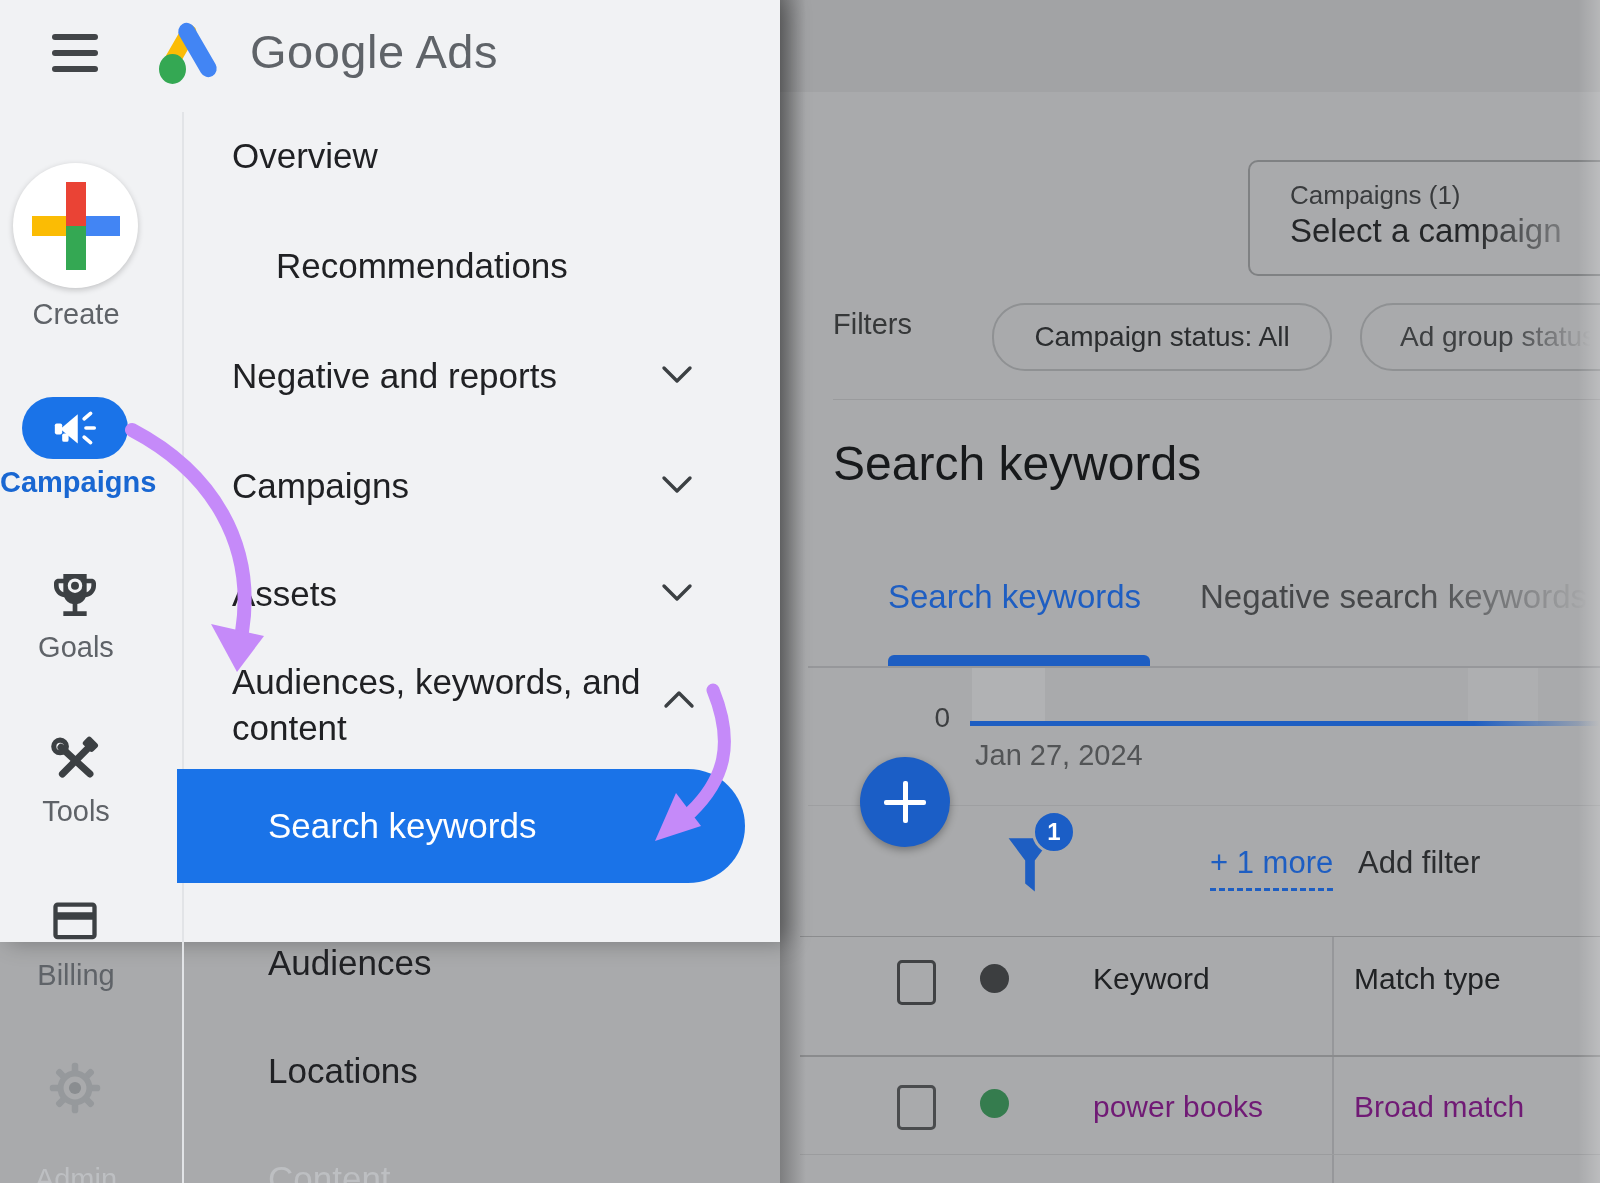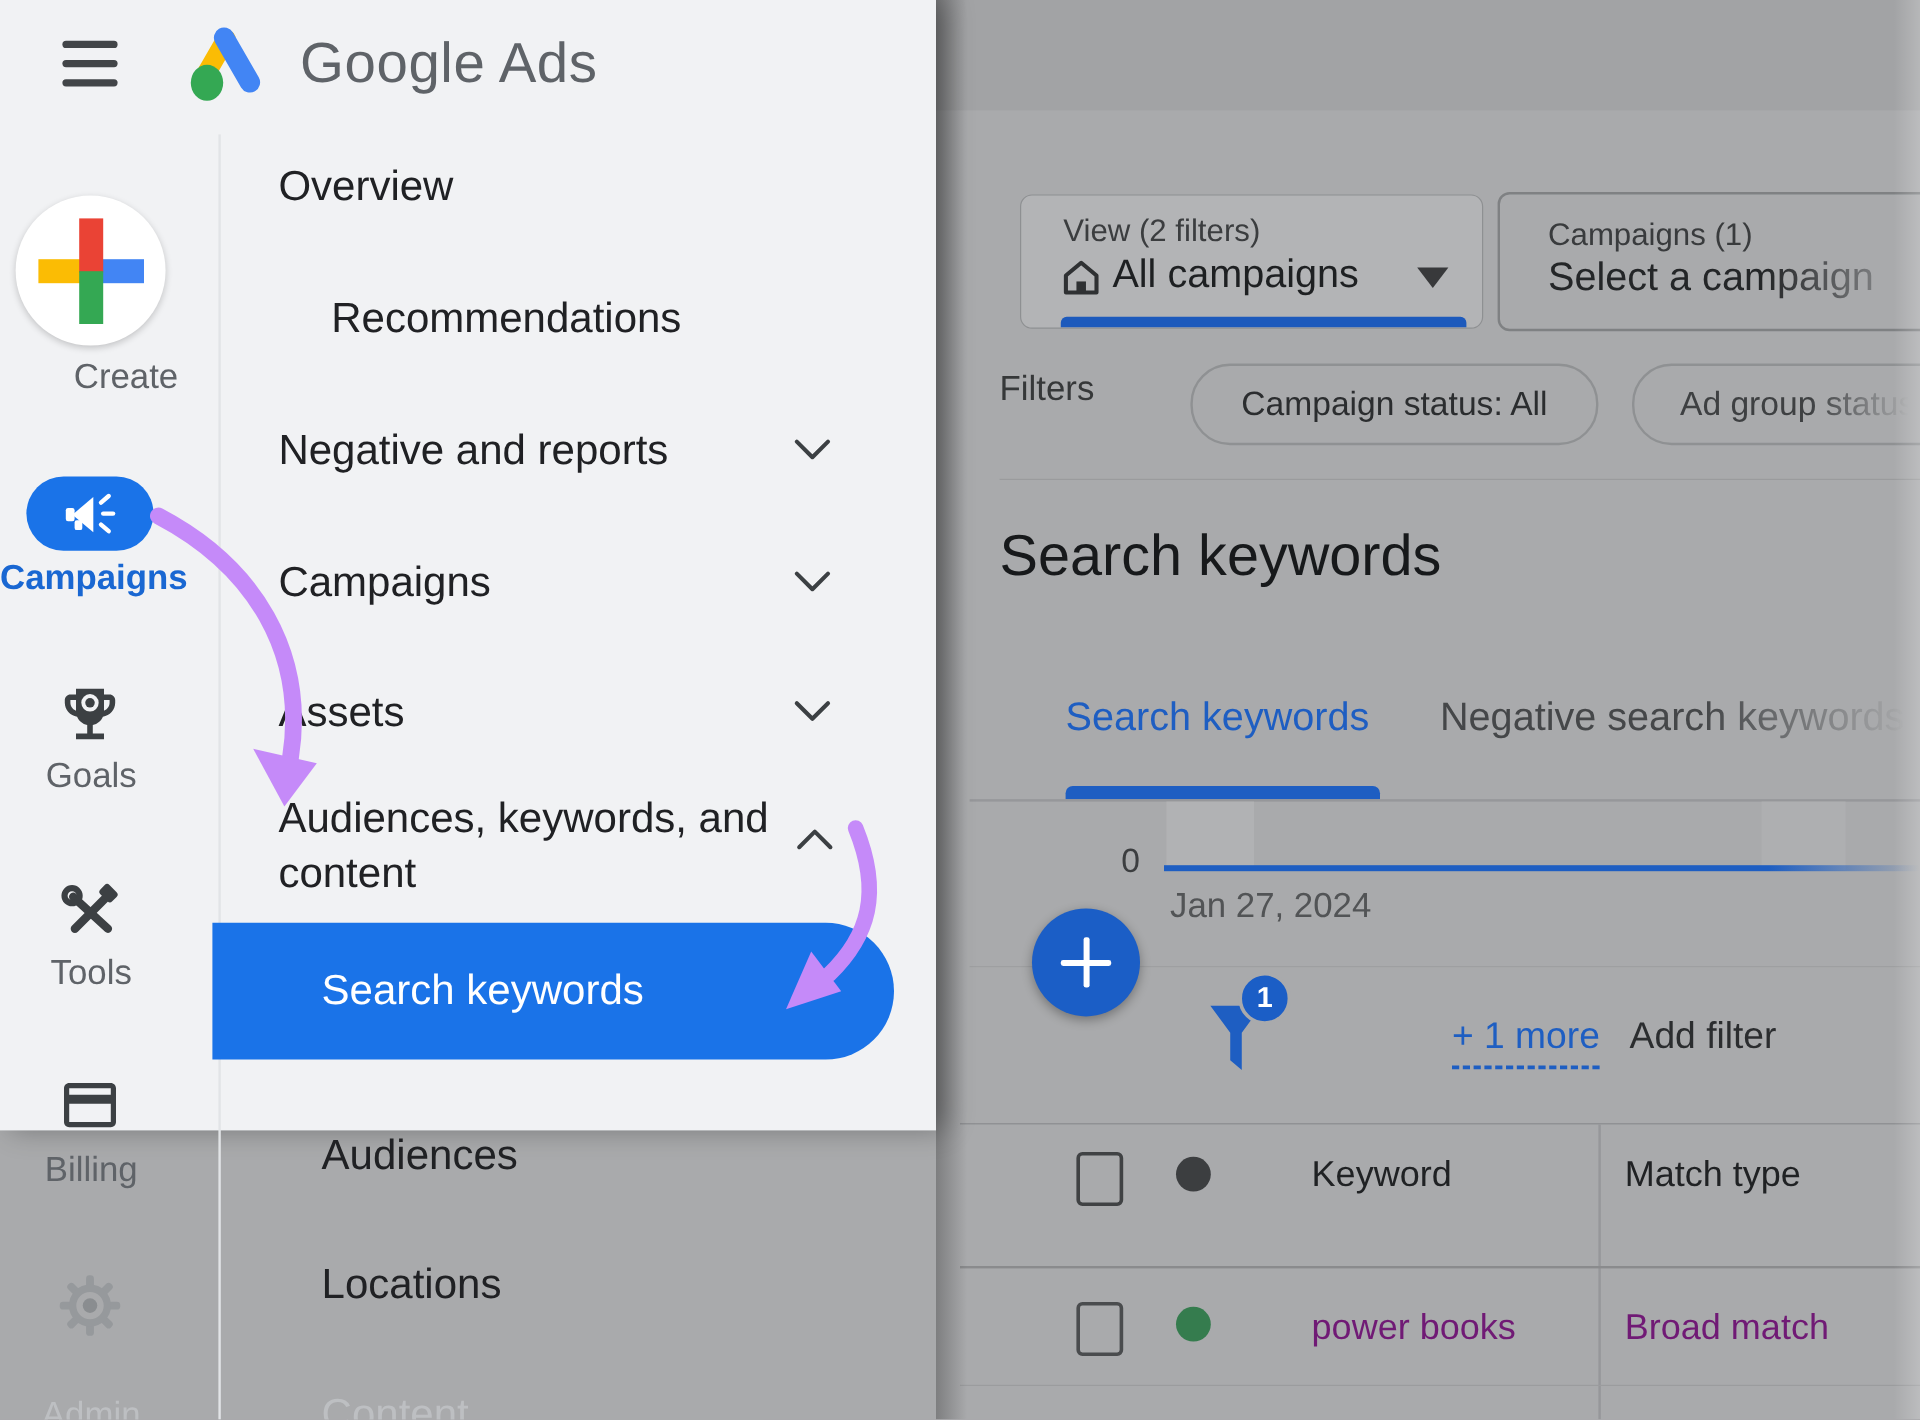--- a/index.html
+++ b/index.html
@@ -82,30 +82,20 @@
   .td{font-size:30px;color:#701a75;white-space:nowrap;}
   
   .arrows{position:absolute;left:0;top:0;z-index:60;pointer-events:none;}
 </style>
 </head>
 <body>
 
 <div class="pane">
   <div class="abs topstrip"></div>
 
-  <div class="abs viewbox">
-    <div class="lab">View (2 filters)</div>
-    <svg class="abs" style="left:33px;top:52px" width="34" height="32" viewBox="0 0 24 22">
-      <path d="M3 10 L12 2.5 L21 10 V20 H3 Z" fill="none" stroke="#2f3133" stroke-width="2.4" stroke-linejoin="round"></path>
-      <rect x="9.2" y="13.5" width="5.6" height="6.5" fill="#2f3133"></rect>
-    </svg>
-    <div class="val">All campaigns</div>
-    <div class="caret"></div>
-    <div class="bluebar"></div>
-  </div>
 
   <div class="abs campbox">
     <div class="lab">Campaigns (1)</div>
     <div class="val fade-r">Select a campaign</div>
   </div>
 
   <div class="abs filters-label">Filters</div>
   <div class="abs chip chip1">
     <span>Campaign status: All</span>
   </div>
@@ -181,21 +171,21 @@
   <div class="rail-divider"></div>
 
   <div class="abs create-btn">
     <div class="plus">
       <div class="y"></div>
         <div class="b"></div>
         <div class="r"></div>
         <div class="g"></div>
     </div>
   </div>
-  <div class="abs rail-label" style="top:298px;padding-left:29px;">Create</div>
+  <div class="abs rail-label" style="top:298px;">Create</div>
 
   <div class="abs camp-pill">
     <svg width="44" height="38" viewBox="0 0 48 40">
       <g fill="#fff">
         <rect x="2" y="15" width="8" height="12" rx="2"></rect>
         <polygon points="8,21 27,5 27,37"></polygon>
         <rect x="10" y="26" width="7" height="9" rx="2"></rect>
       </g>
       <g stroke="#fff" stroke-width="4" stroke-linecap="round">
         <line x1="34" y1="10" x2="41" y2="4"></line>

